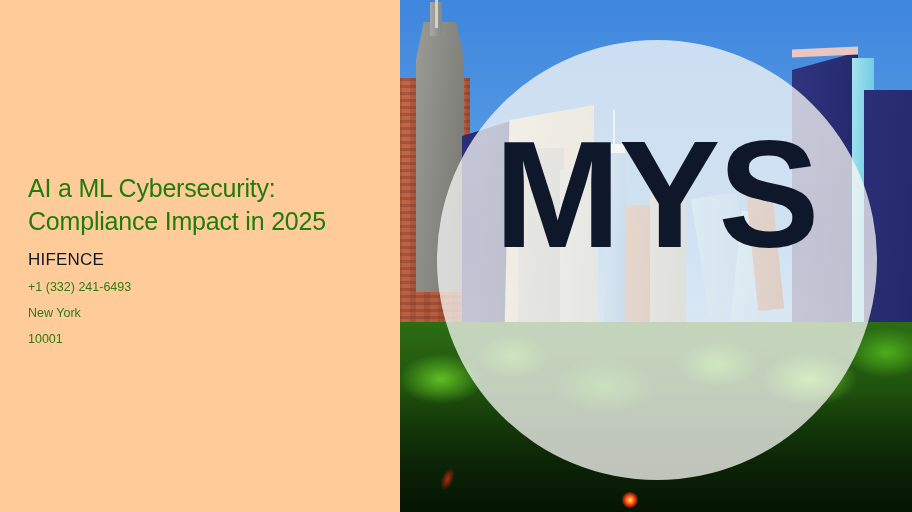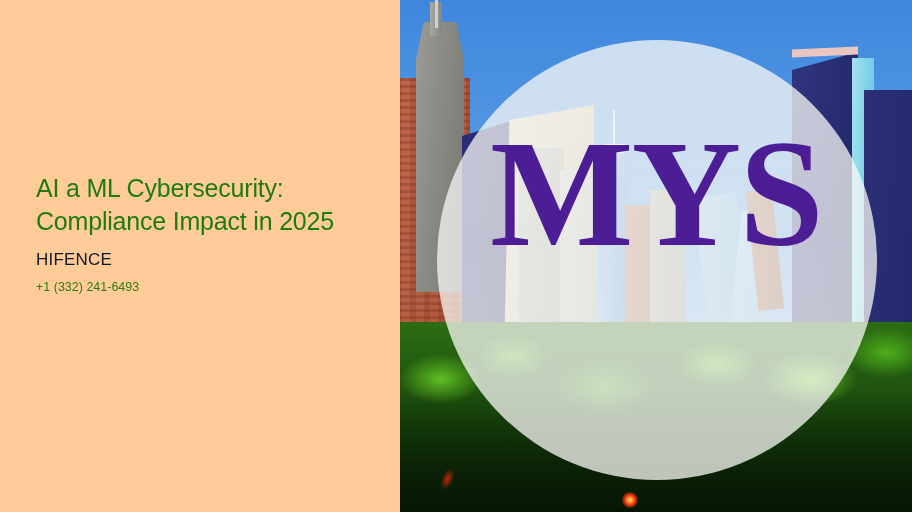--- a/index.html
+++ b/index.html
@@ -22,21 +22,21 @@
   .left-panel {
     position: relative;
     width: 400px;
     height: 512px;
     background: #ffcc99;
     flex: 0 0 400px;
     overflow: hidden;
   }
   .left-inner {
     position: absolute;
-    left: 36px;
+    left: 28px;
     top: 172px;
     width: 350px;
   }
   .article-title {
     color: #1f7a0f;
     font-size: 25px;
     line-height: 1.33;
     font-weight: normal;
     margin: 0 0 10px 0;
     letter-spacing: -0.2px;
@@ -326,22 +326,22 @@
   }
   .mys-wrap {
     position: absolute;
     left: 0;
     right: 0;
     top: 118px;
     text-align: center;
     z-index: 3;
   }
   .mys-text {
-    color: #4c1d95;
-    font-family: Liberation Serif, serif;
+    color: #0f172a;
+    font-family: Liberation Sans, sans-serif;
     font-size: 152px;
     font-weight: bold;
     letter-spacing: -2px;
     line-height: 1;
     display: inline-block;
   }
 </style>
 </head>
 <body>
 
@@ -350,21 +350,23 @@
   <div class="left-panel">
     <div class="left-inner">
 
       <h1 class="article-title">AI a ML Cybersecurity: Compliance Impact in 2025</h1>
 
       <div class="brand-name">HIFENCE</div>
 
       <div class="contact-line">+1 (332) 241-6493</div>
 
 
-
+      <div class="contact-line">New York</div>
+
+      <div class="contact-line">10001</div>
 
 
     </div>
   </div>
 
   <div class="photo-panel">
 
     <div class="sky"></div>
 
     <div class="brick"></div>

